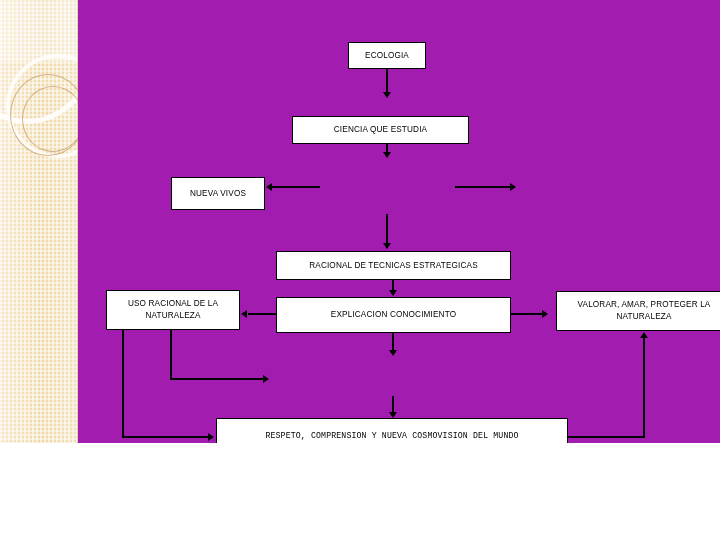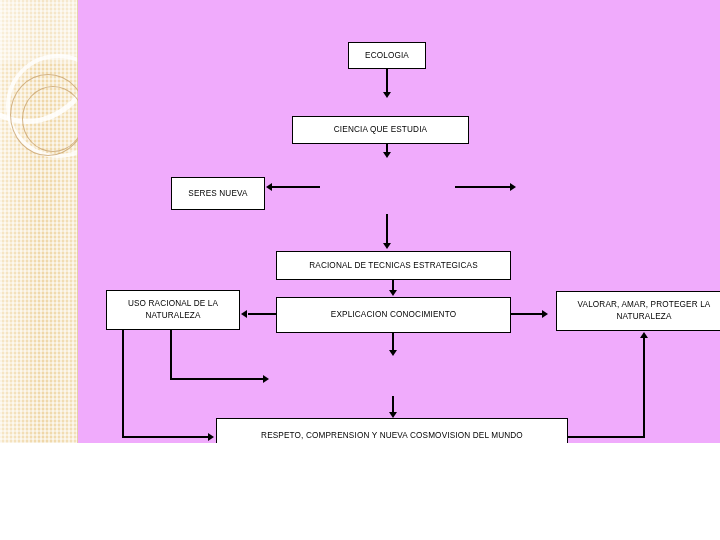--- a/index.html
+++ b/index.html
@@ -4,21 +4,21 @@
 <style>
   html, body {
     margin: 0;
     padding: 0;
     background: #ffffff;
   }
   #slide {
     position: relative;
     width: 720px;
     height: 443px;
-    background: #f0abfc;
+    background: #a21caf;
     overflow: hidden;
     font-family: "Liberation Sans", sans-serif;
   }
 
   
   #deco-panel {
     position: absolute;
     left: 0;
     top: 0;
     width: 78px;
@@ -182,21 +182,21 @@
 
   <div class="conn conn-v" style="left:386px; top:69px; height:25px;"></div>
   <div class="arrow arrow-down" style="left:383px; top:92px;"></div>
 
   <div class="node" style="left:292px; top:100px; width:177px; height:28px;margin-top:16px;">CIENCIA QUE ESTUDIA</div>
 
   <div class="conn conn-v" style="left:386px; top:128px; height:25px;"></div>
   <div class="arrow arrow-down" style="left:383px; top:152px;"></div>
 
 
-  <div class="node" style="left:171px; top:177px; width:94px; height:33px;">SERES NUEVA</div>
+  <div class="node" style="left:171px; top:177px; width:94px; height:33px;">NUEVA VIVOS</div>
 
   <div class="conn conn-h" style="left:272px; top:186px; width:48px;"></div>
   <div class="arrow arrow-left" style="left:266px; top:183px;"></div>
 
 
   <div class="conn conn-h" style="left:455px; top:186px; width:56px;"></div>
   <div class="arrow arrow-right" style="left:510px; top:183px;"></div>
 
   <div class="conn conn-v" style="left:386px; top:214px; height:31px;"></div>
   <div class="arrow arrow-down" style="left:383px; top:243px;"></div>
@@ -222,21 +222,21 @@
   <div class="arrow arrow-down" style="left:389px; top:350px;"></div>
 
 
   <div class="conn conn-v" style="left:170px; top:330px; height:50px;"></div>
   <div class="conn conn-h" style="left:170px; top:378px; width:94px;"></div>
   <div class="arrow arrow-right" style="left:263px; top:375px;"></div>
 
   <div class="conn conn-v" style="left:392px; top:396px; height:17px;"></div>
   <div class="arrow arrow-down" style="left:389px; top:412px;"></div>
 
-  <div class="node" style="left:216px; top:418px; width:352px; height:36px;">RESPETO, COMPRENSION Y NUEVA COSMOVISION DEL MUNDO</div>
+  <div class="node" style="left:216px; top:418px; width:352px; height:36px;font-family:Liberation Mono, monospace;">RESPETO, COMPRENSION Y NUEVA COSMOVISION DEL MUNDO</div>
 
   <div class="conn conn-v" style="left:122px; top:330px; height:108px;"></div>
   <div class="conn conn-h" style="left:122px; top:436px; width:88px;"></div>
   <div class="arrow arrow-right" style="left:208px; top:433px;"></div>
 
   <div class="conn conn-h" style="left:568px; top:436px; width:77px;"></div>
   <div class="conn conn-v" style="left:643px; top:338px; height:100px;"></div>
   <div class="arrow arrow-up" style="left:640px; top:332px;"></div>
 
 </div>

